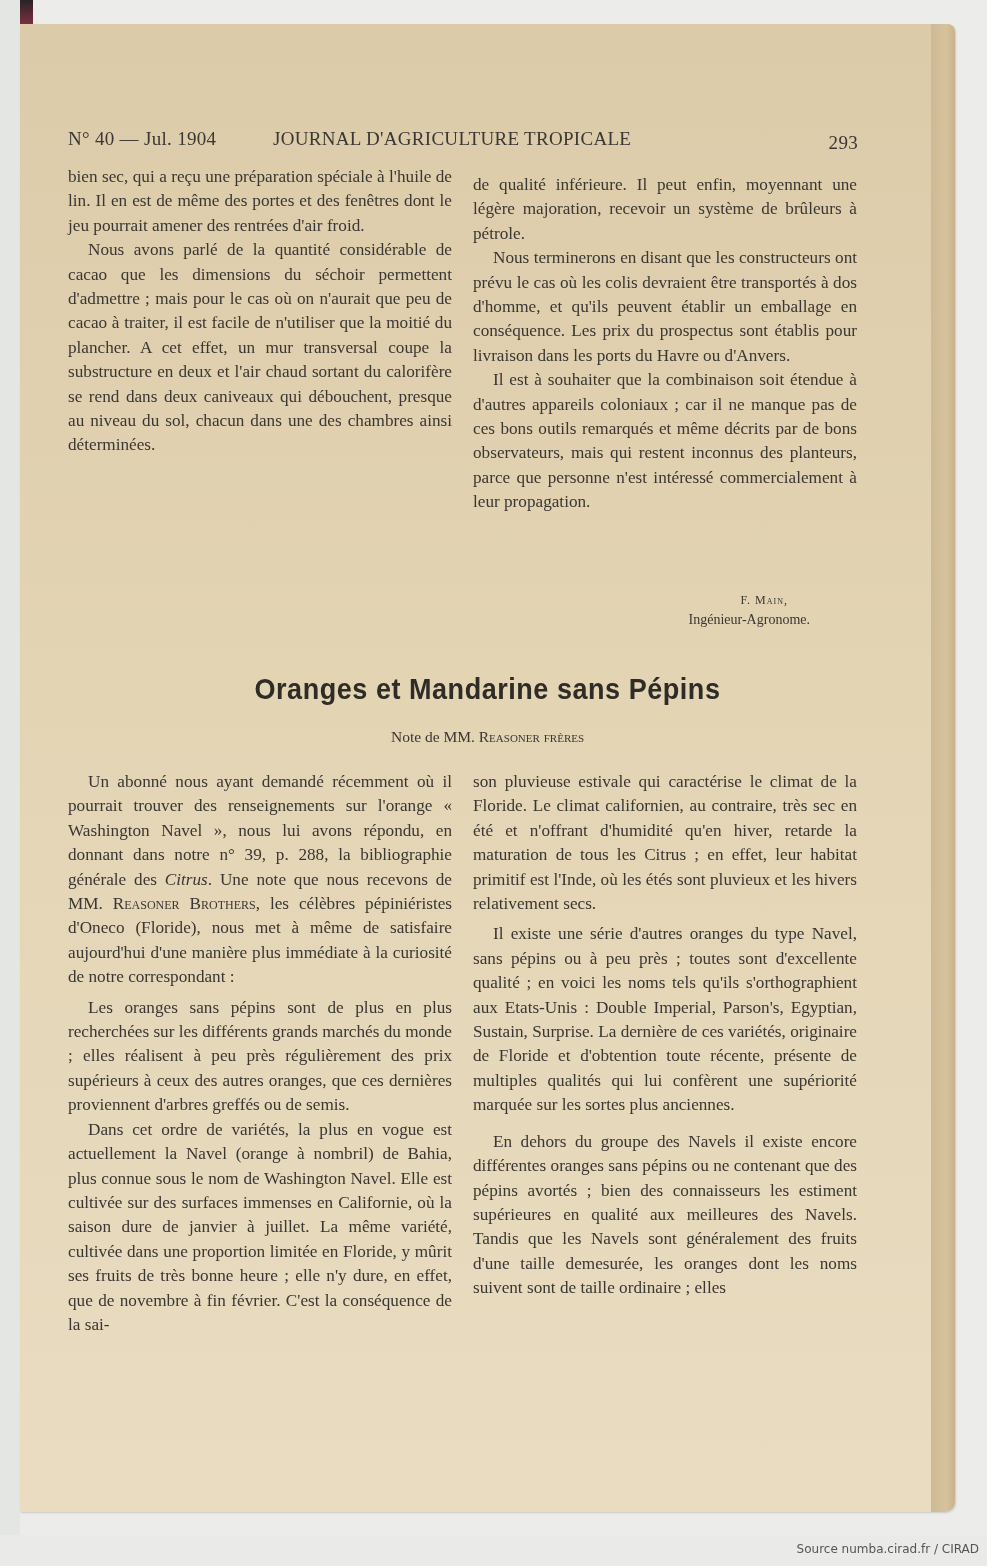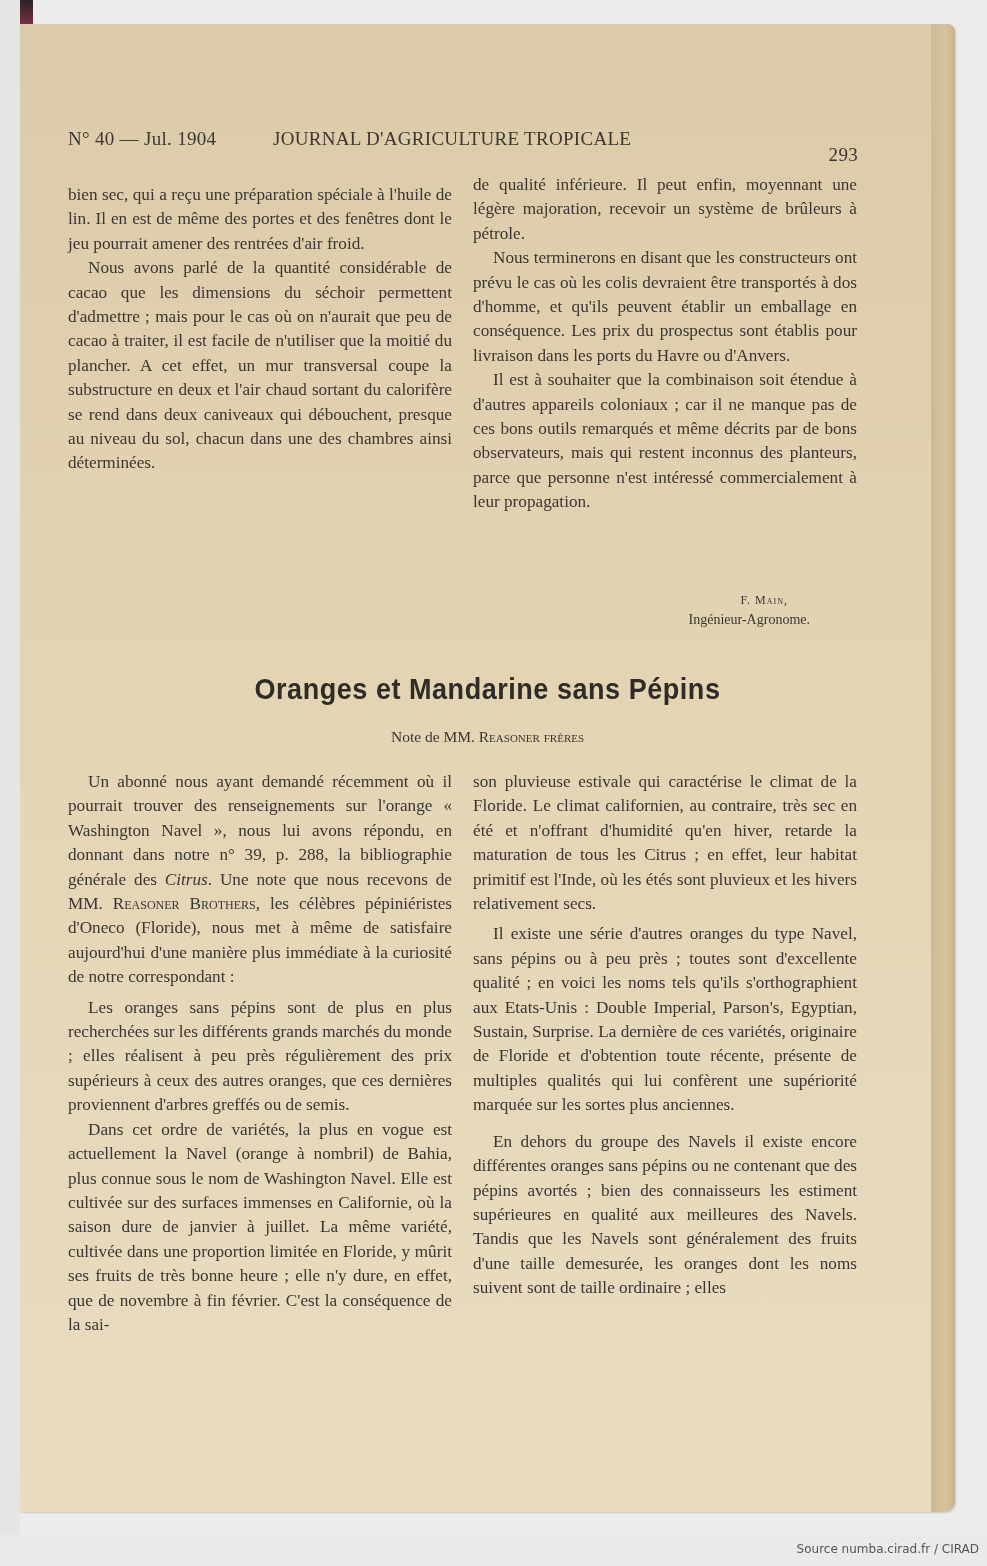--- a/index.html
+++ b/index.html
@@ -31,21 +31,21 @@
     background: linear-gradient(90deg, #cdb994, #d6c39d 60%, #c9b38b);
     border-radius: 0 8px 10px 0;
   }
   .running-head {
     position: absolute; left: 68px; top: 128px; width: 790px; height: 24px;
     font-family: "Liberation Serif", serif; font-size: 19px; color: #3b3733;
     letter-spacing: 0.3px;
   }
   .running-head .issue { position: absolute; left: 0; top: 0; }
   .running-head .journal { position: absolute; left: 205px; top: 0; }
-  .running-head .pageno { position: absolute; right: 0; top: 16px; }
+  .running-head .pageno { position: absolute; right: 0; top: 4px; }
   .col {
     position: absolute; width: 384px;
     font-family: "Liberation Serif", serif; font-size: 17.2px; line-height: 24.4px;
     color: #3a3632; text-align: justify;
   }
   .col p { margin: 0; }
   .col p.indent { text-indent: 20px; }
   .col-a1 { left: 68px; top: 173px; }
   .col-a2 { left: 473px; top: 173px; }
   .signature {
@@ -84,21 +84,21 @@
 
 <div class="page">
   <div class="page-edge"></div>
 
   <div class="running-head" style="left:48px; top:104px;">
     <span class="issue">N° 40 — Jul. 1904</span>
     <span class="journal">JOURNAL D'AGRICULTURE TROPICALE</span>
     <span class="pageno">293</span>
   </div>
 
-  <div class="col col-a1" style="left:48px; top:159px;">
+  <div class="col col-a1" style="left:48px; top:141px;">
     <p>bien sec, qui a reçu une préparation spéciale à l'huile de lin. Il en est de même des portes et des fenêtres dont le jeu pourrait amener des rentrées d'air froid.</p>
     <p class="indent">Nous avons parlé de la quantité considérable de cacao que les dimensions du séchoir permettent d'admettre ; mais pour le cas où on n'aurait que peu de cacao à traiter, il est facile de n'utiliser que la moitié du plancher. A cet effet, un mur transversal coupe la substructure en deux et l'air chaud sortant du calorifère se rend dans deux caniveaux qui débouchent, presque au niveau du sol, chacun dans une des chambres ainsi déterminées.</p>
   </div>
 
   <div class="col col-a2" style="left:453px; top:149px;">
     <p>de qualité inférieure. Il peut enfin, moyennant une légère majoration, recevoir un système de brûleurs à pétrole.</p>
     <p class="indent">Nous terminerons en disant que les constructeurs ont prévu le cas où les colis devraient être transportés à dos d'homme, et qu'ils peuvent établir un emballage en conséquence. Les prix du prospectus sont établis pour livraison dans les ports du Havre ou d'Anvers.</p>
     <p class="indent">Il est à souhaiter que la combinaison soit étendue à d'autres appareils coloniaux ; car il ne manque pas de ces bons outils remarqués et même décrits par de bons observateurs, mais qui restent inconnus des planteurs, parce que personne n'est intéressé commercialement à leur propagation.</p>
   </div>
 

